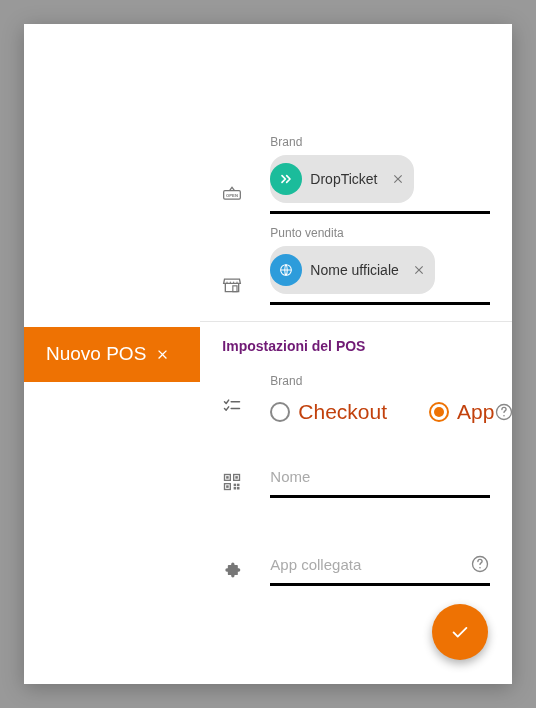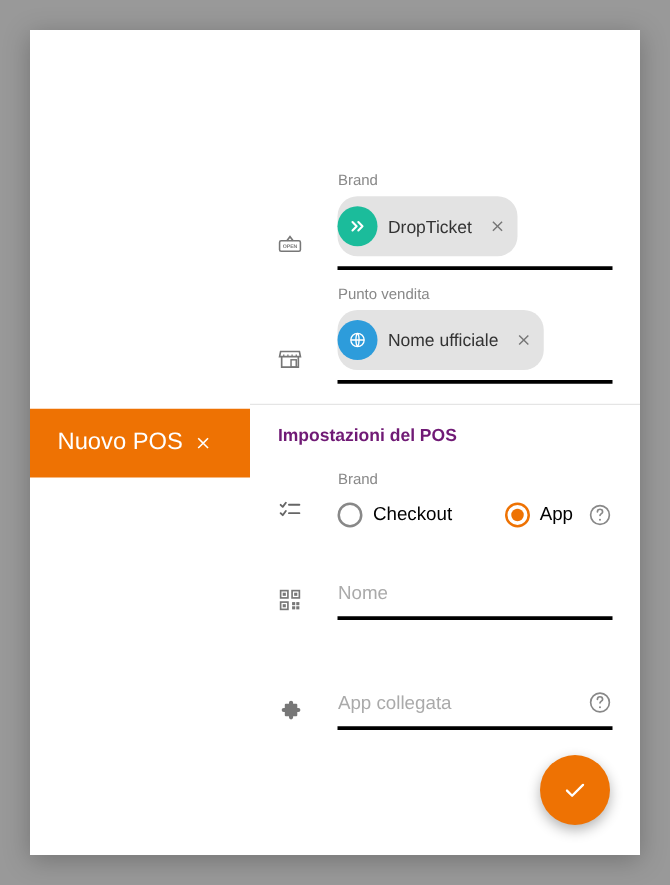--- a/index.html
+++ b/index.html
@@ -143,21 +143,21 @@
     align-items: center;
     justify-content: center;
   }
   .radio-outer.selected { border-color: #ee7203; }
   .radio-inner {
     width: 10px;
     height: 10px;
     border-radius: 50%;
     background: #ee7203;
   }
-  .radio-label { font-size: 15px; color: #000000; }
+  .radio-label { font-size: 21px; color: #c2410c; }
   .help-icon {
     width: 20px;
     height: 20px;
     margin-left: auto;
     cursor: pointer;
     color: #888;
   }
   .row-with-help {
     display: flex;
     align-items: center;

